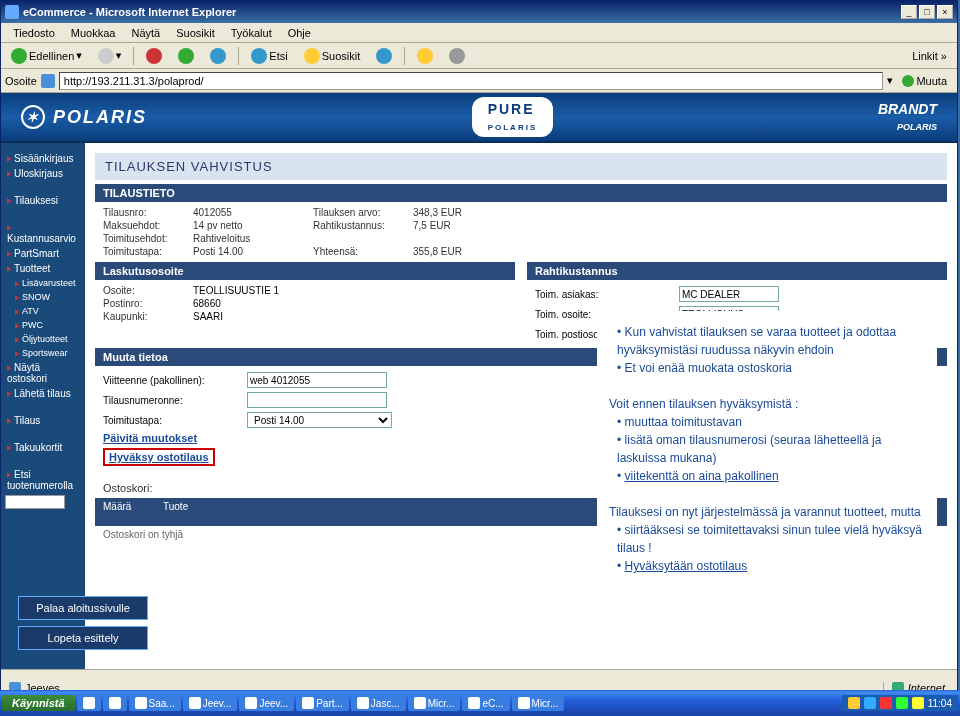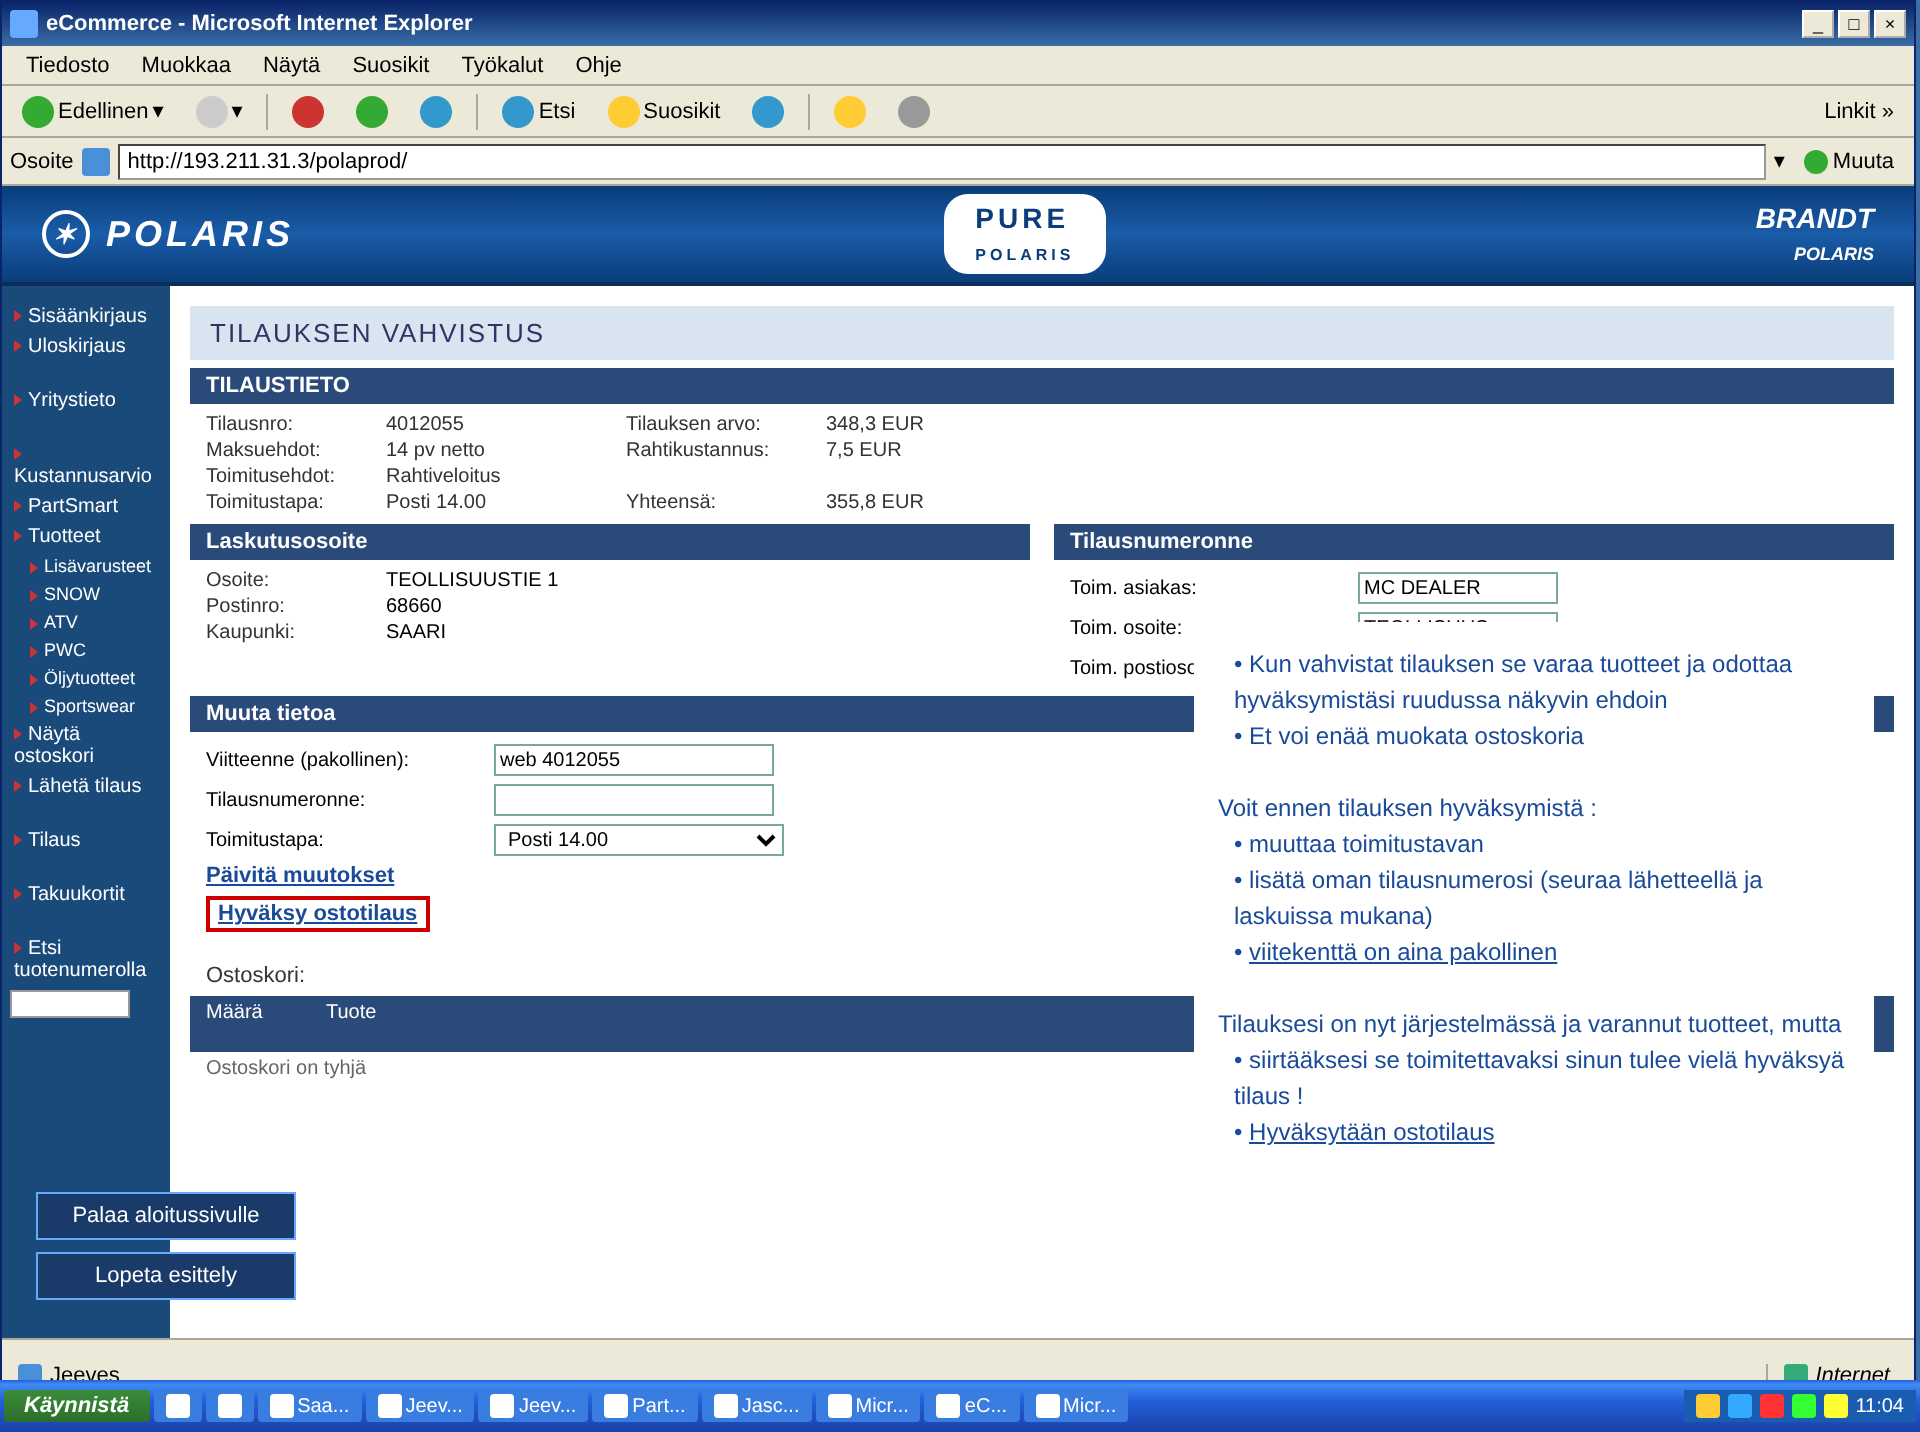--- a/index.html
+++ b/index.html
@@ -186,21 +186,21 @@
         <span>BRANDT</span><br>
         <span style="font-size:9px">POLARIS</span>
       </div>
     </div>
 
     <div class="page-body">
       <div class="sidebar">
         <div class="sidebar-item">Sisäänkirjaus</div>
         <div class="sidebar-item">Uloskirjaus</div>
         <br>
-        <div class="sidebar-item">Yritystieto</div>
+        <div class="sidebar-item">Tilauksesi</div>
         <br>
         <div class="sidebar-item">Kustannusarvio</div>
         <div class="sidebar-item">PartSmart</div>
         <div class="sidebar-item">Tuotteet</div>
         <div class="sidebar-item sidebar-sub">Lisävarusteet</div>
         <div class="sidebar-item sidebar-sub">SNOW</div>
         <div class="sidebar-item sidebar-sub">ATV</div>
         <div class="sidebar-item sidebar-sub">PWC</div>
         <div class="sidebar-item sidebar-sub">Öljytuotteet</div>
         <div class="sidebar-item sidebar-sub">Sportswear</div>
@@ -256,21 +256,21 @@
                   <span class="lbl">Postinro:</span>
                   <span>68660</span>
                 </div>
               <div class="data-row">
                   <span class="lbl">Kaupunki:</span>
                   <span>SAARI</span>
                 </div>
             </div>
           </div>
           <div>
-            <div class="section-header">Tilausnumeronne</div>
+            <div class="section-header">Rahtikustannus</div>
             <div class="section-body">
               <div class="field-row">
                   <span class="lbl">Toim. asiakas:</span>
                   <input style="width: 100px;" value="MC DEALER">
                 </div>
               <div class="field-row">
                   <span class="lbl">Toim. osoite:</span>
                   <input style="width: 100px;" value="TEOLLISUUS">
                 </div>
               <div class="field-row">

